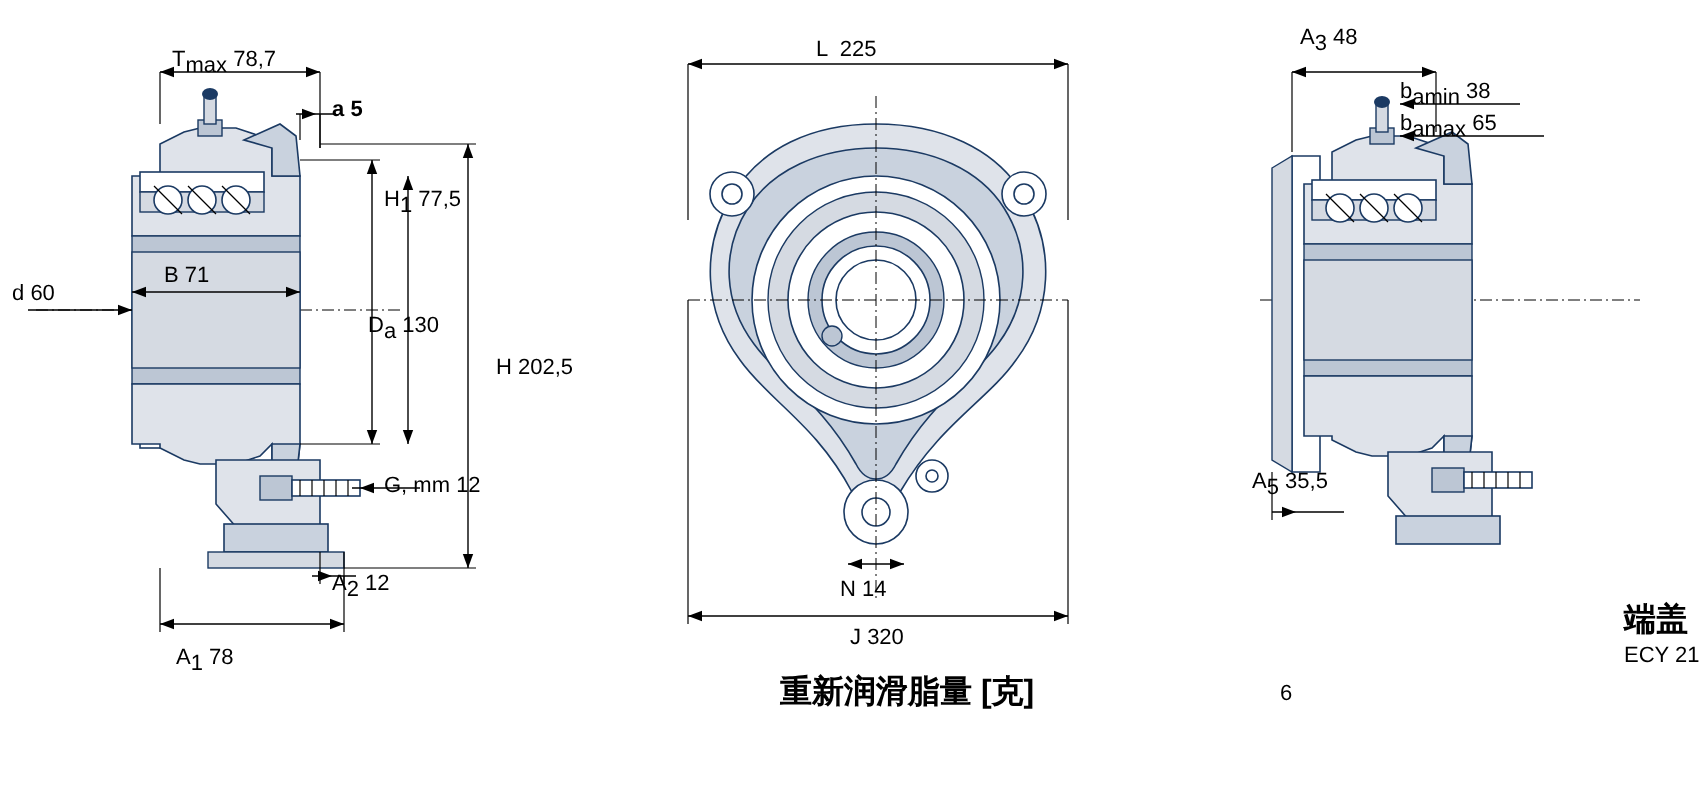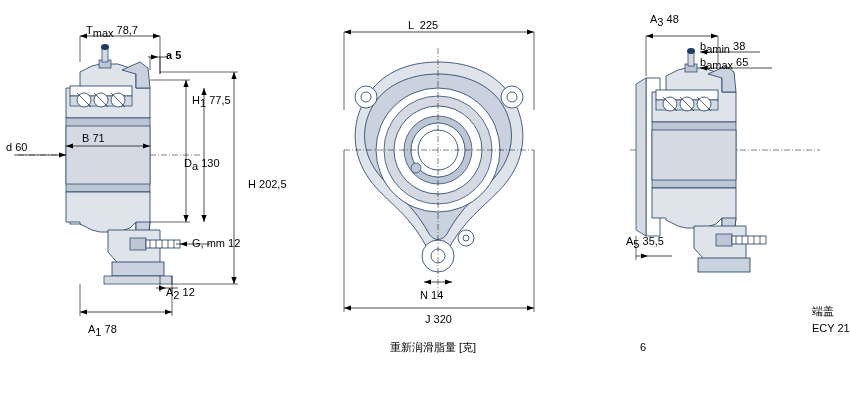--- a/index.html
+++ b/index.html
@@ -12,21 +12,21 @@
     overflow:hidden;
   }
   .stage{position:absolute;left:0;top:0;width:850px;height:400px;}
   .lbl{
     position:absolute;
     font-size:11px;
     color:#000;
     white-space:nowrap;
     line-height:12px;
   }
-  .lbl.cn{font-size:11px;}
+  .lbl.cn{font-size:16px;font-weight:bold;}
   svg{position:absolute;left:0;top:0;}
   .dimline{stroke:#000;stroke-width:0.7;}
   .thin{stroke:#000;stroke-width:0.6;}
   .ctr{stroke:#000;stroke-width:0.5;stroke-dasharray:6 2 1 2;}
   .body-fill{fill:#dfe3ea;stroke:#1b3a63;stroke-width:0.8;}
   .body-fill2{fill:#c9d2de;stroke:#1b3a63;stroke-width:0.8;}
   .white{fill:#ffffff;stroke:#1b3a63;stroke-width:0.8;}
   .dkblue{fill:#1b3a63;}
   .nofill{fill:none;stroke:#1b3a63;stroke-width:0.8;}
   .grey1{fill:#d5dae2;stroke:#1b3a63;stroke-width:0.7;}

